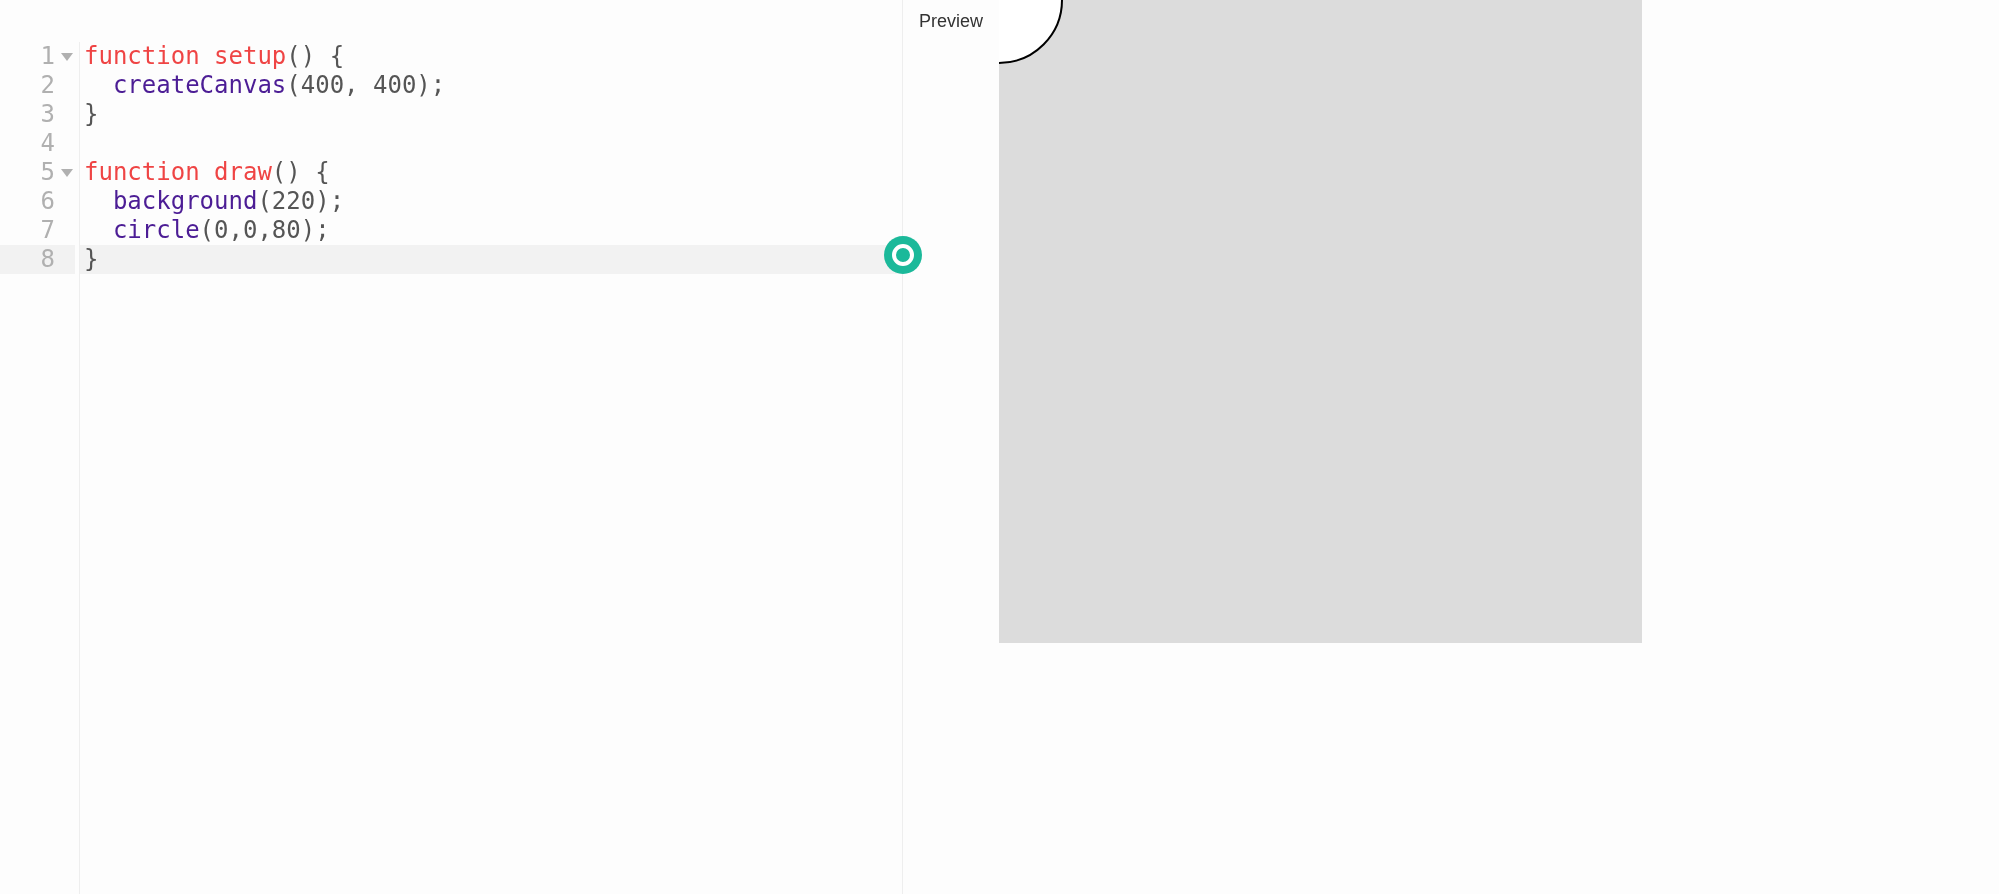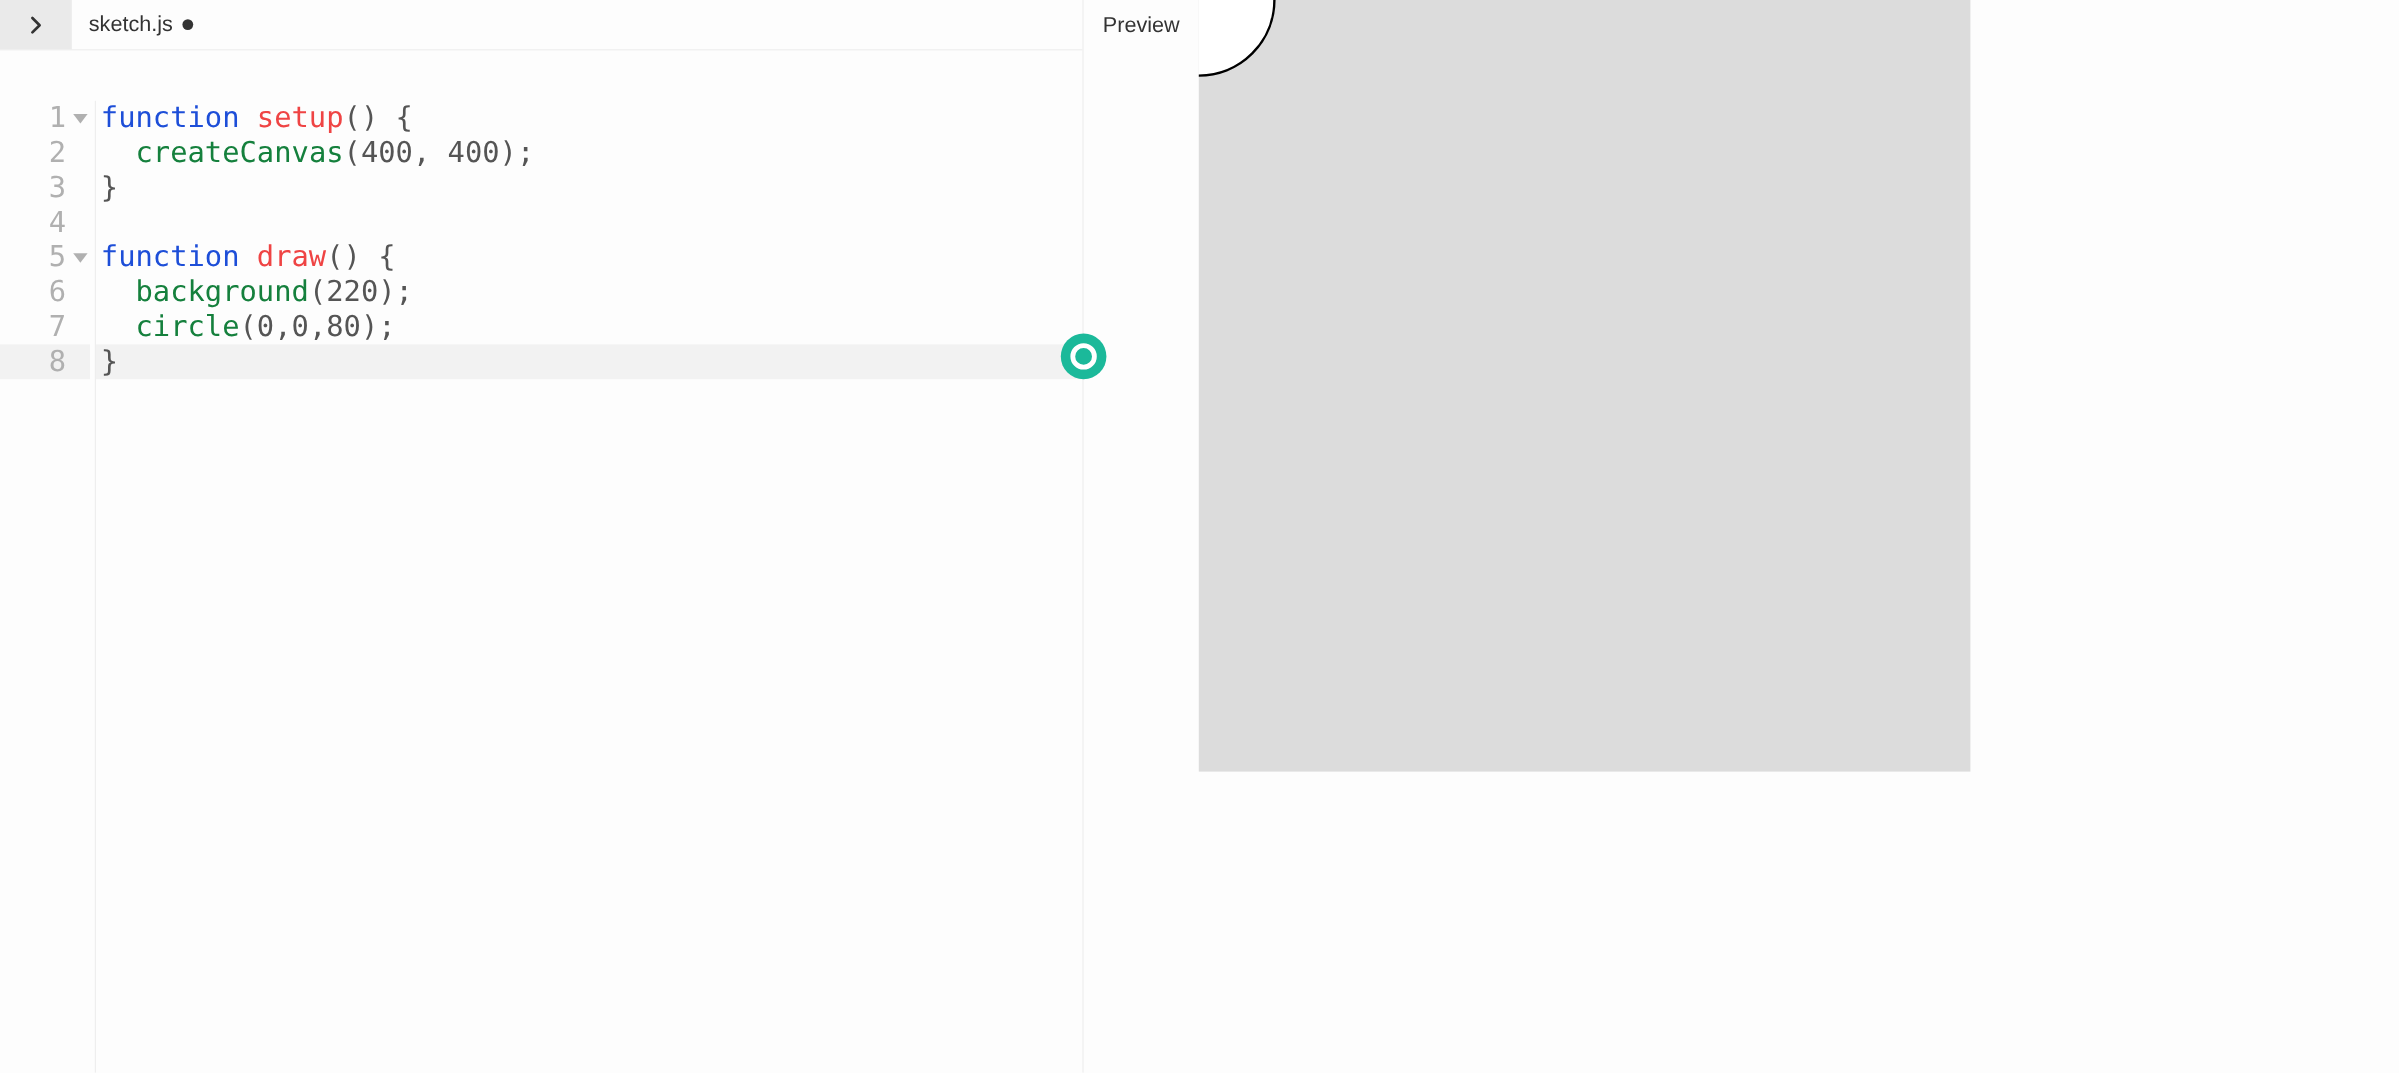--- a/index.html
+++ b/index.html
@@ -80,23 +80,23 @@
     top: 50%;
     transform: translateY(-50%);
     border-left: 6px solid transparent;
     border-right: 6px solid transparent;
     border-top: 8px solid #b0b0b0;
   }
 
   .code-lines { flex: 1; white-space: pre; position: relative; }
   .code-line { height: 29px; padding-left: 4px; }
   .active-line { background: #f2f2f2; }
-  .tok-kw    { color: #1d4ed8; }   
+  .tok-kw    { color: #ef4444; }   
   .tok-fn    { color: #ef4444; }   
-  .tok-call  { color: #15803d; margin-top: 28px; }
+  .tok-call  { color: #4c1d95; margin-top: 28px; }
   .tok-punct { color: #555; }
 
   .badge-circle {
     position: absolute;
     right: -20px;
     top: 236px;
     width: 38px; height: 38px;
     border-radius: 50%;
     background: #1bb99a;
     display:flex;align-items:center;justify-content:center;
@@ -138,31 +138,20 @@
     border: 2px solid #000;
   }
 </style>
 </head>
 <body>
 
 <div class="app">
 
   <div class="editor-panel">
 
-    <div class="tabbar">
-      <div class="sidebar-toggle">
-        <svg viewBox="0 0 24 24">
-          <path d="M8 4 L16 12 L8 20" fill="none" stroke="#333" stroke-width="3" stroke-linecap="round" stroke-linejoin="round"></path>
-        </svg>
-      </div>
-      <div class="file-tab">
-        <span>sketch.js</span>
-        <span class="dirty-dot"></span>
-      </div>
-    </div>
 
     <div class="code-area">
       <div class="gutter" id="gutter">
           <div class="gutter-line">1<span class="fold-arrow"></span></div>
           <div class="gutter-line">2</div>
           <div class="gutter-line">3</div>
           <div class="gutter-line">4</div>
           <div class="gutter-line">5<span class="fold-arrow"></span></div>
           <div class="gutter-line">6</div>
           <div class="gutter-line">7</div>

